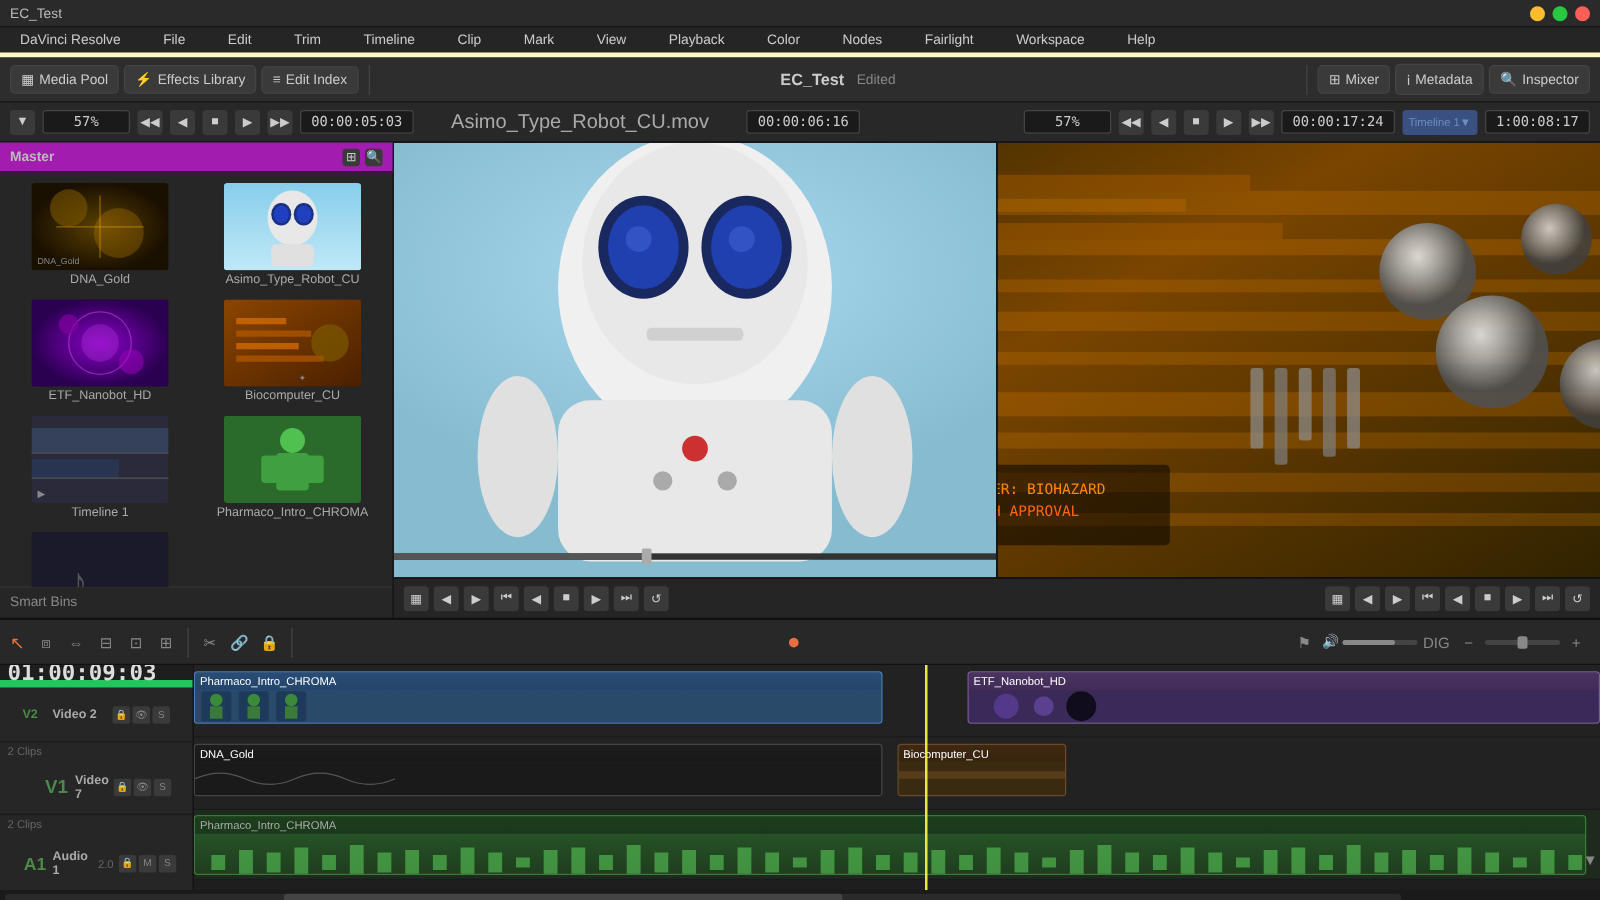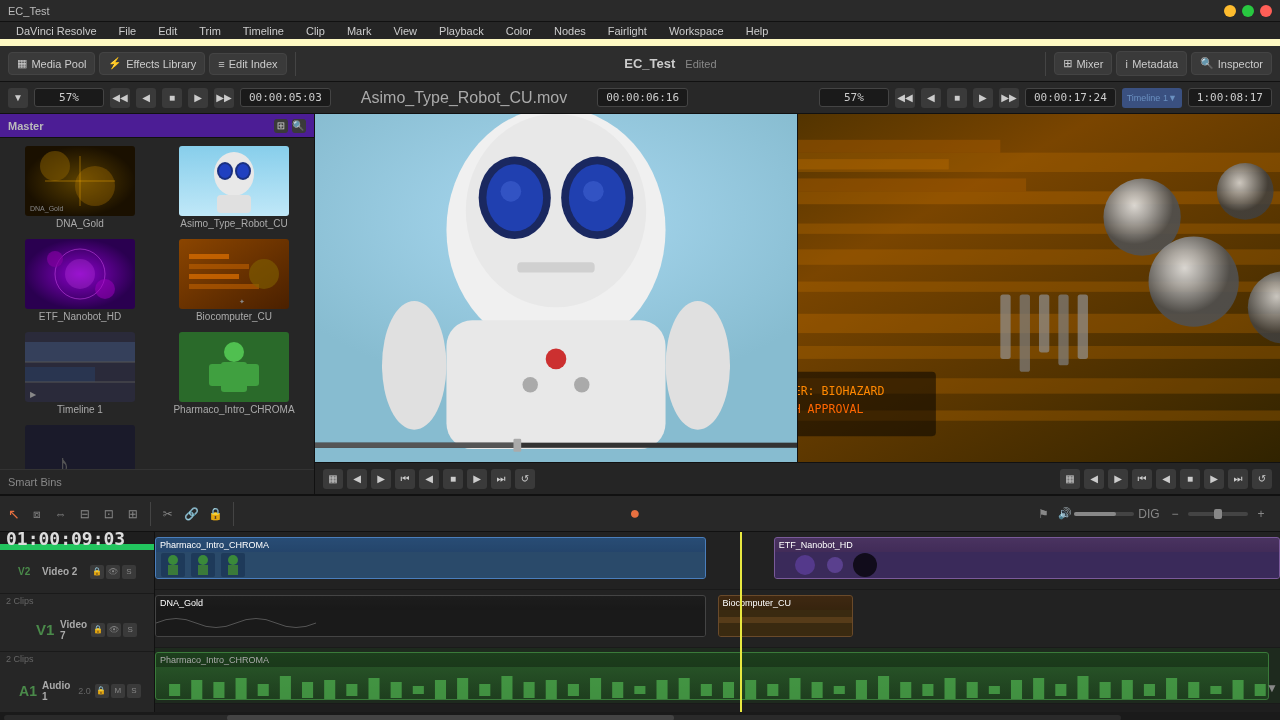--- a/index.html
+++ b/index.html
@@ -33,22 +33,22 @@
     .win-btn.min { background: #febc2e; }
     .win-btn.max { background: #28c840; }
 
     
     #menu-bar {
       height: 24px;
       background: #252525;
       display: flex;
       align-items: center;
       padding: 0 8px;
-      gap: 6px;
-      border-bottom: 7px solid #fef9c3;
+      gap: 18px;
+      border-bottom: 4px solid #fef9c3;
       text-align: center;
     }
     .menu-item {
       padding: 2px 8px;
       color: #ccc;
       font-size: 11px;
       cursor: pointer;
       border-radius: 3px;
     }
 
@@ -119,21 +119,21 @@
     
     #left-panel {
       width: 315px;
       background: #262626;
       border-right: 1px solid #111;
       display: flex;
       flex-direction: column;
     }
     #left-panel-header {
       height: 24px;
-      background: #4c1d95;
+      background: #a21caf;
       display: flex;
       align-items: center;
       padding: 0 8px;
       border-bottom: 1px solid #111;
     }
     .panel-header-label { color: #bbb; font-size: 11px; font-weight: bold; }
     #media-grid {
       display: grid;
       grid-template-columns: 1fr 1fr;
       gap: 2px;

